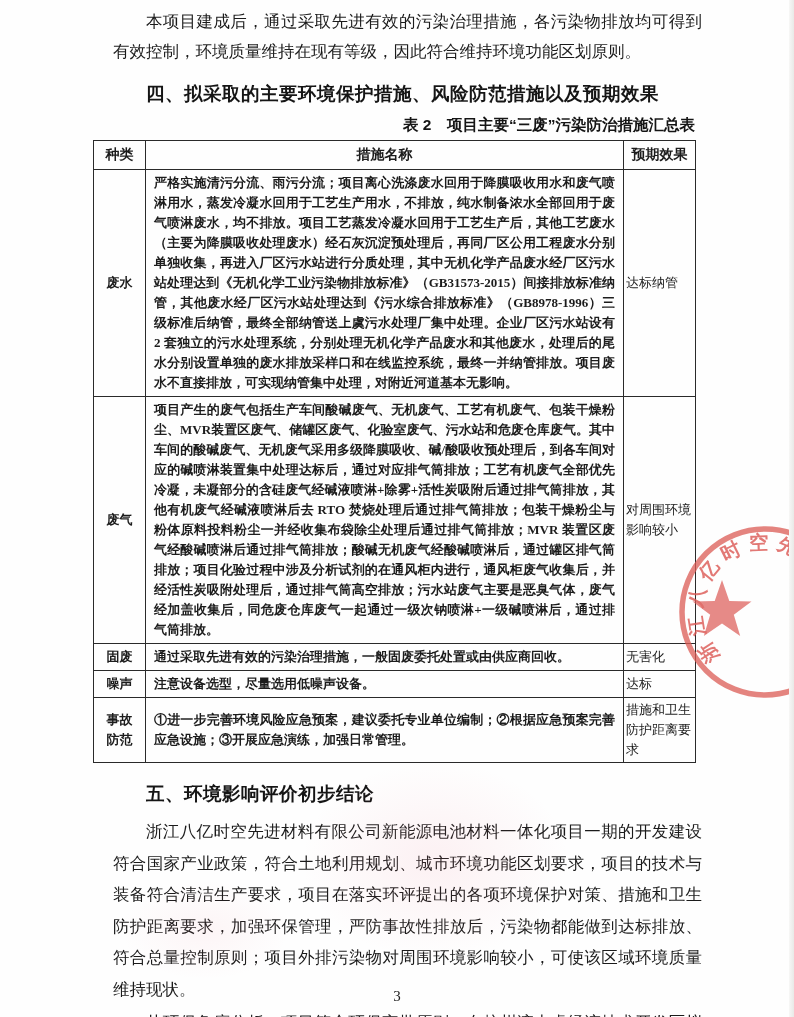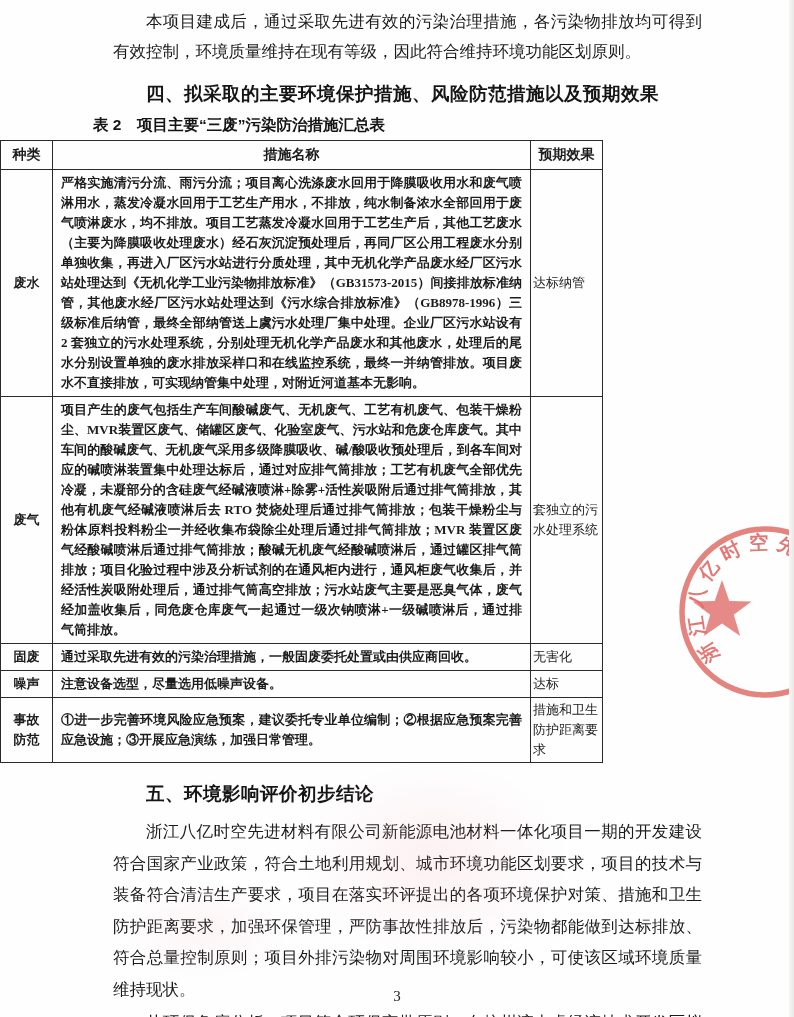--- a/index.html
+++ b/index.html
@@ -29,27 +29,28 @@
     margin:13px 14px 0 146px;
     font-family:"Liberation Sans","DejaVu Sans",sans-serif;
     font-size:18.5px;
     font-weight:bold;
     letter-spacing:0.5px;
     color:#151515;
   }
   .table-caption{
     margin:9px 0 4px 93px;
     width:602px;
-    text-align:left;
+    text-align:right;
     font-family:"Liberation Sans","DejaVu Sans",sans-serif;
     font-size:15.5px;
     font-weight:bold;
     color:#151515;
   }
   table.measures{
+    margin-left:93px;
     width:602px;
     border-collapse:collapse;
     table-layout:fixed;
   }
   table.measures th, table.measures td{
     border:1.4px solid #2a2a2a;
     font-size:13px;
     line-height:20px;
     color:#1c1c1c;
     vertical-align:middle;
@@ -131,21 +132,21 @@
     </thead>
     <tbody>
       <tr>
         <td class="cat">废水</td>
         <td class="measure">严格实施清污分流、雨污分流；项目离心洗涤废水回用于降膜吸收用水和废气喷淋用水，蒸发冷凝水回用于工艺生产用水，不排放，纯水制备浓水全部回用于废气喷淋废水，均不排放。项目工艺蒸发冷凝水回用于工艺生产后，其他工艺废水（主要为降膜吸收处理废水）经石灰沉淀预处理后，再同厂区公用工程废水分别单独收集，再进入厂区污水站进行分质处理，其中无机化学产品废水经厂区污水站处理达到《无机化学工业污染物排放标准》（GB31573-2015）间接排放标准纳管，其他废水经厂区污水站处理达到《污水综合排放标准》（GB8978-1996）三级标准后纳管，最终全部纳管送上虞污水处理厂集中处理。企业厂区污水站设有 2 套独立的污水处理系统，分别处理无机化学产品废水和其他废水，处理后的尾水分别设置单独的废水排放采样口和在线监控系统，最终一并纳管排放。项目废水不直接排放，可实现纳管集中处理，对附近河道基本无影响。</td>
         <td class="effect">达标纳管</td>
       </tr>
       <tr>
         <td class="cat">废气</td>
         <td class="measure">项目产生的废气包括生产车间酸碱废气、无机废气、工艺有机废气、包装干燥粉尘、MVR装置区废气、储罐区废气、化验室废气、污水站和危废仓库废气。其中车间的酸碱废气、无机废气采用多级降膜吸收、碱/酸吸收预处理后，到各车间对应的碱喷淋装置集中处理达标后，通过对应排气筒排放；工艺有机废气全部优先冷凝，未凝部分的含硅废气经碱液喷淋+除雾+活性炭吸附后通过排气筒排放，其他有机废气经碱液喷淋后去 RTO 焚烧处理后通过排气筒排放；包装干燥粉尘与粉体原料投料粉尘一并经收集布袋除尘处理后通过排气筒排放；MVR 装置区废气经酸碱喷淋后通过排气筒排放；酸碱无机废气经酸碱喷淋后，通过罐区排气筒排放；项目化验过程中涉及分析试剂的在通风柜内进行，通风柜废气收集后，并经活性炭吸附处理后，通过排气筒高空排放；污水站废气主要是恶臭气体，废气经加盖收集后，同危废仓库废气一起通过一级次钠喷淋+一级碱喷淋后，通过排气筒排放。</td>
-        <td class="effect">套独立的污水处理系统</td>
+        <td class="effect">对周围环境影响较小</td>
       </tr>
       <tr>
         <td class="cat">固废</td>
         <td class="measure">通过采取先进有效的污染治理措施，一般固废委托处置或由供应商回收。</td>
         <td class="effect">无害化</td>
       </tr>
       <tr>
         <td class="cat">噪声</td>
         <td class="measure">注意设备选型，尽量选用低噪声设备。</td>
         <td class="effect">达标</td>

